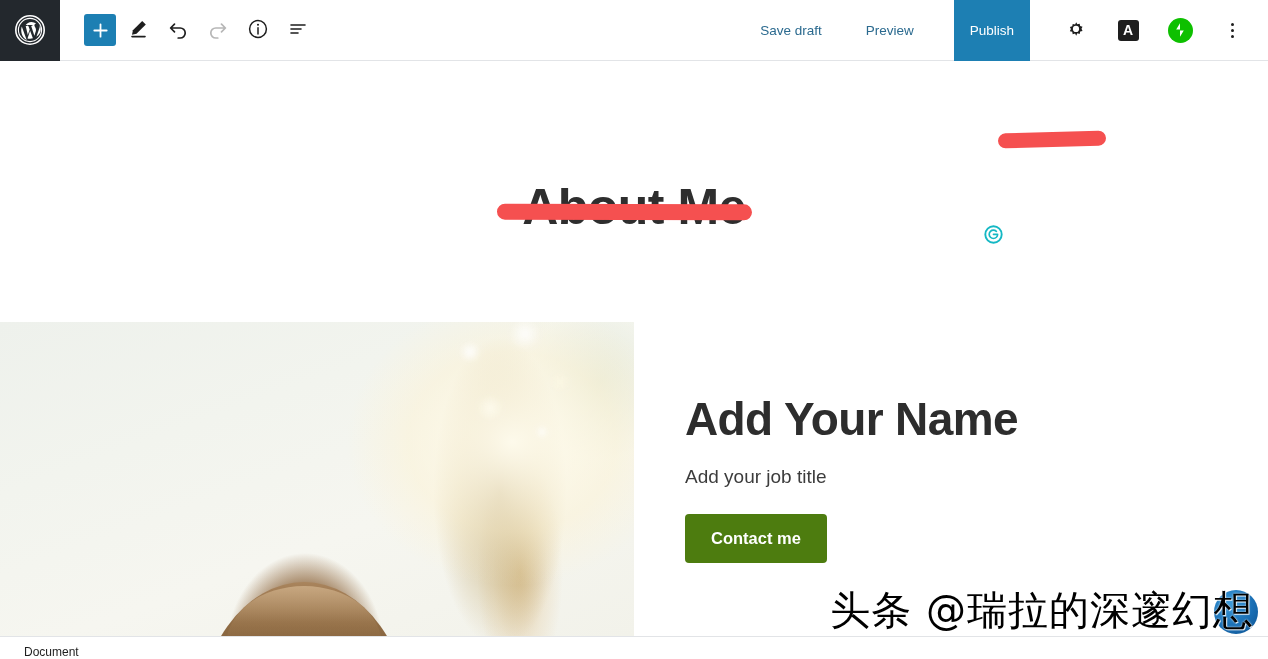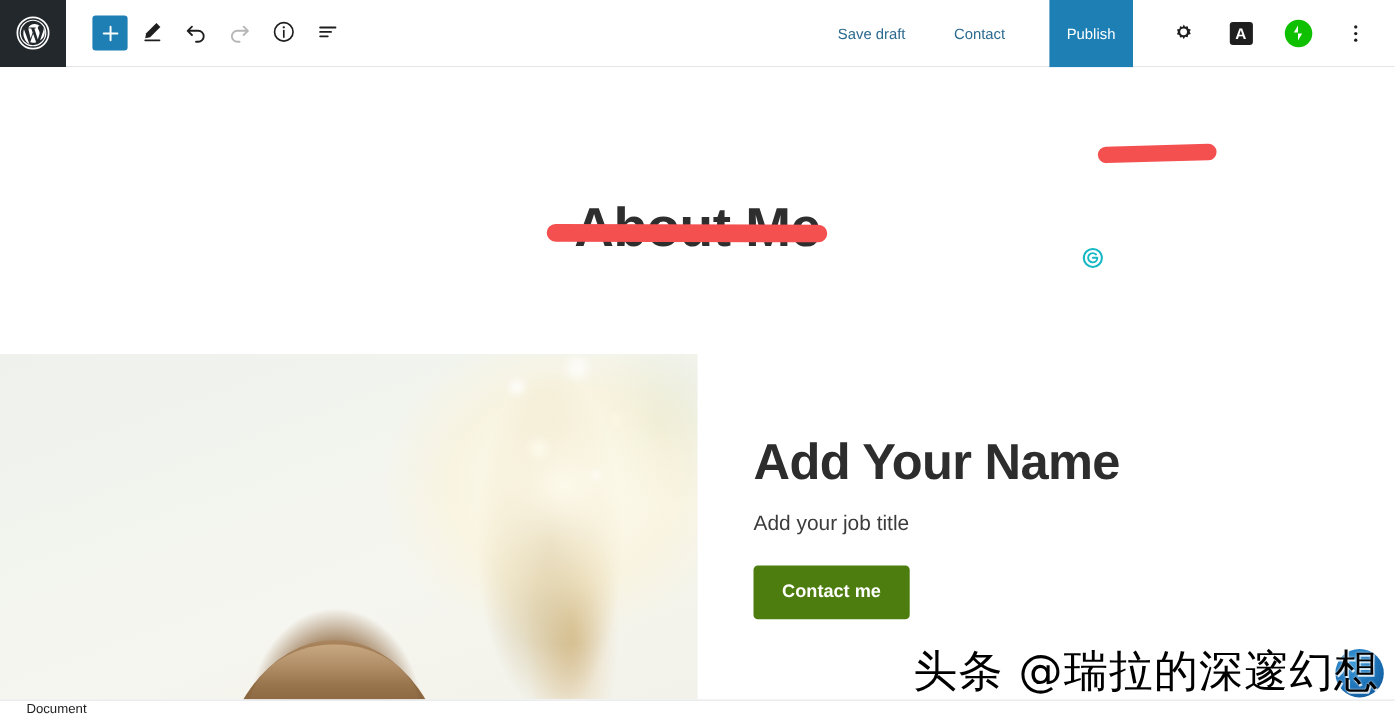--- a/index.html
+++ b/index.html
@@ -337,21 +337,21 @@
   
   .editor-footer {
     position: absolute;
     left: 0;
     bottom: 0;
     width: 1268px;
     height: 23px;
     background: #ffffff;
     border-top: 1px solid #e2e4e7;
     display: flex;
-    align-items: flex-start;
+    align-items: flex-end;
   }
   .footer-crumb {
     font-size: 12px;
     color: #1e1e1e;
     padding-left: 24px;
     font-family: "Liberation Sans", sans-serif;
     cursor: pointer;
   }
 </style>
 </head>
@@ -427,21 +427,21 @@
         </span>
       </button>
     </div>
 
     <div class="header-spacer"></div>
 
     <div class="header-right-tools">
 
       <button class="text-action">Save draft</button>
 
-      <button class="text-action">Contact</button>
+      <button class="text-action">Preview</button>
 
       <button class="publish-btn">Publish</button>
 
       <button class="icon-btn">
         <span>
           <svg width="20" height="20" viewBox="0 0 20 20">
             <path d="M10 1.6l1.1 2.1 2.3-.6.5 2.3 2.3.6-1 2.1 1 2.1-2.3.6-.5 2.3-2.3-.6L10 14.8l-1.1-2.1-2.3.6-.5-2.3-2.3-.6 1-2.1-1-2.1 2.3-.6.5-2.3 2.3.6z" fill="#1e1e1e" transform="translate(0,1.6) scale(1.02)"></path>
             <circle cx="10" cy="9.9" r="3.1" fill="#ffffff"></circle>
           </svg>
         </span>

